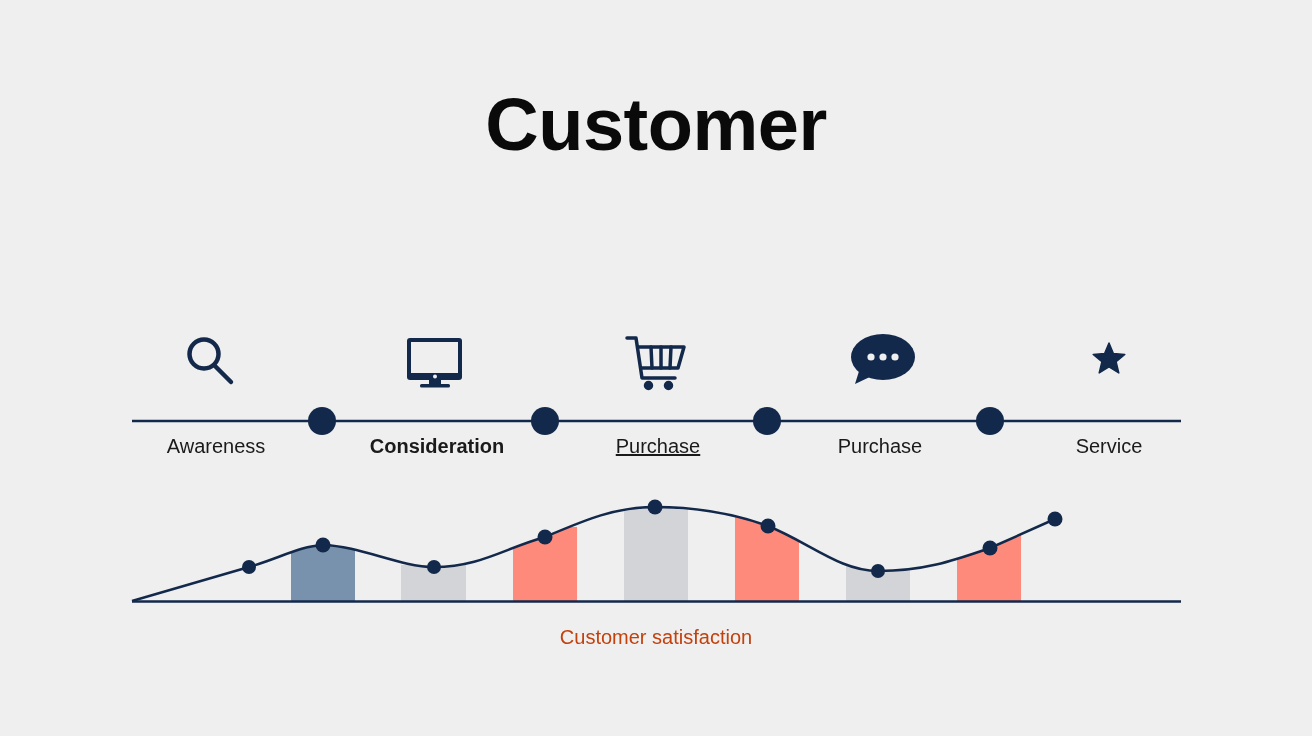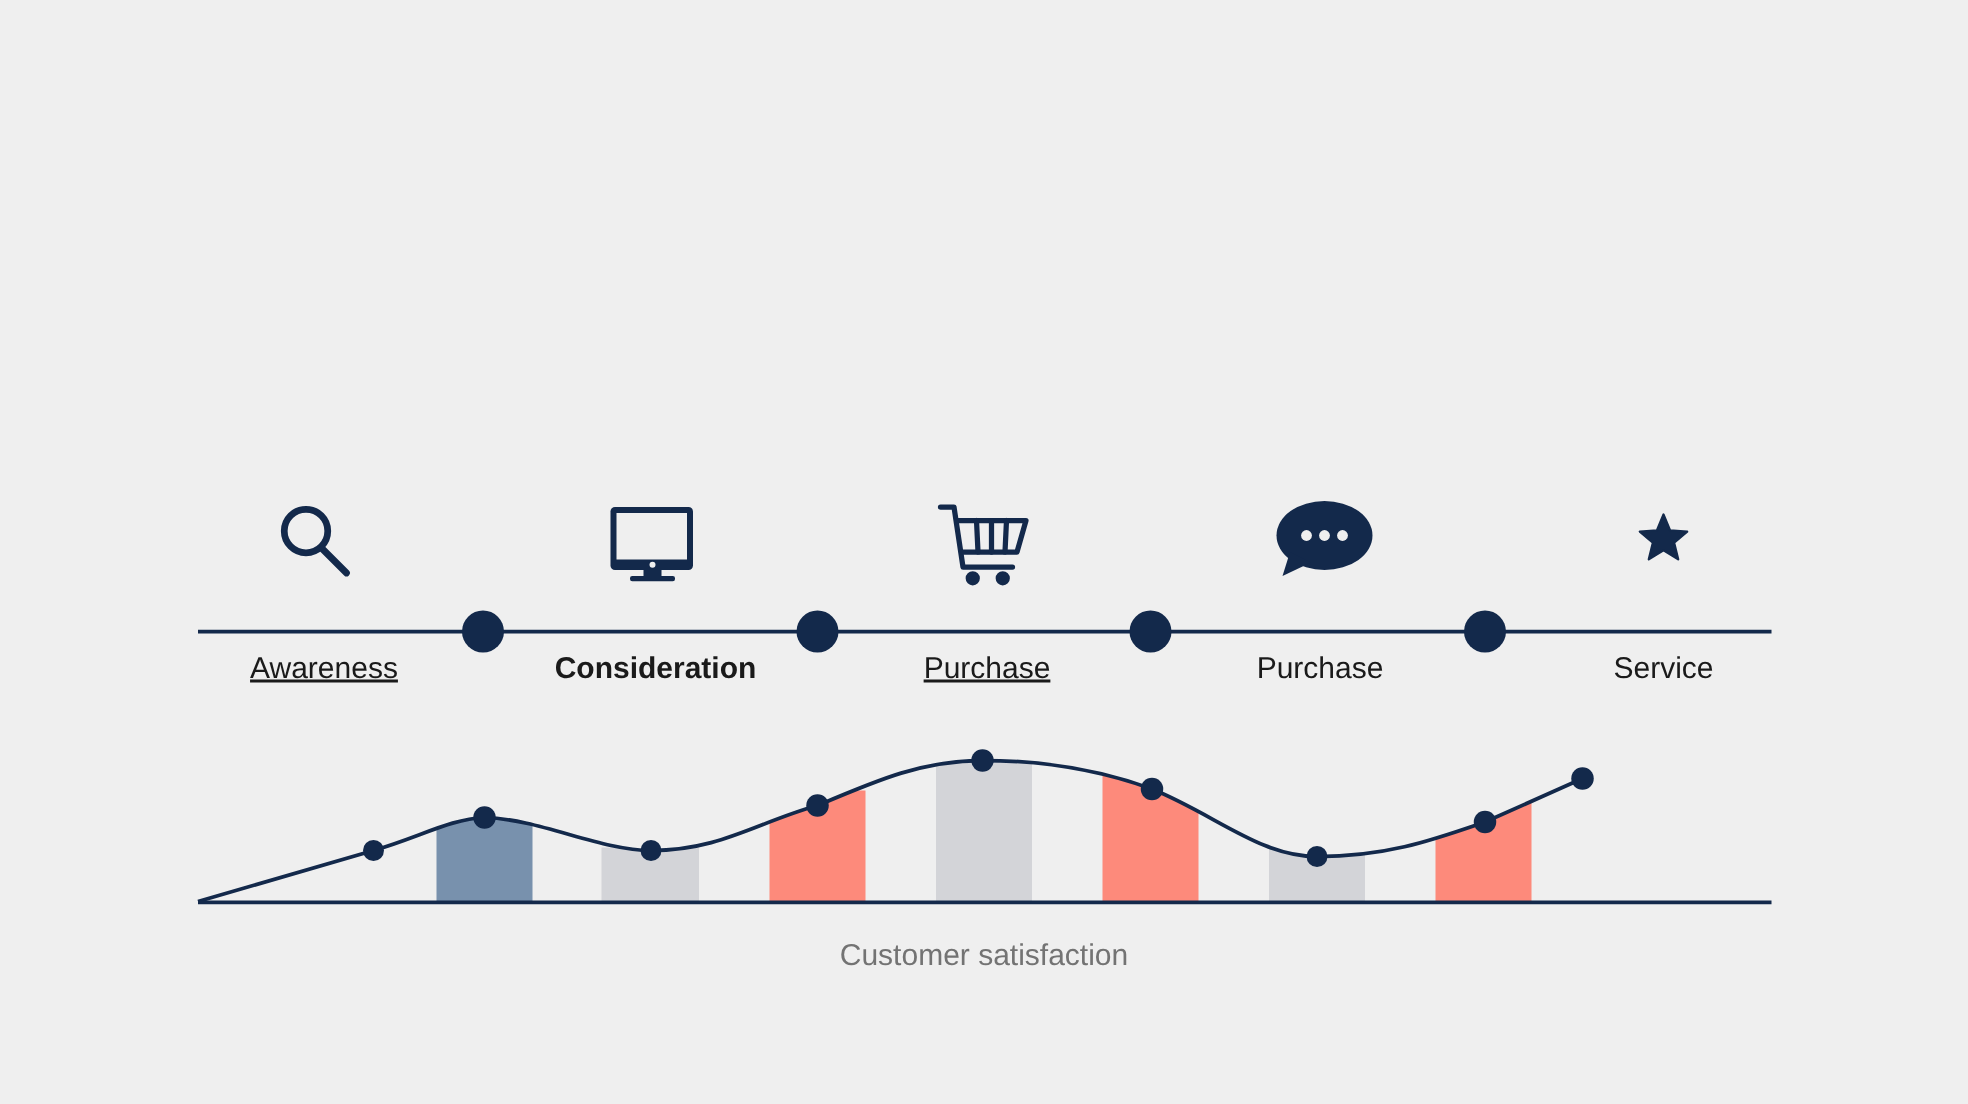--- a/index.html
+++ b/index.html
@@ -44,27 +44,28 @@
       color: #1a1a1a;
     }
     .caption {
       position: absolute;
       left: 0;
       top: 625px;
       width: 1312px;
       text-align: center;
       font-size: 20px;
       line-height: 24px;
-      color: #737373;
+      color: #c2410c;
     }
   </style>
 </head>
 <body>
 
 <div class="title">
+  <span>Customer</span>
 </div>
 
 <svg class="canvas" width="1312" height="736" viewBox="0 0 1312 736" xmlns="http://www.w3.org/2000/svg">
 
   <g fill="none" stroke="#13294b" stroke-width="4.5" stroke-linecap="round">
     <circle cx="204" cy="354" r="14.5"></circle>
     <line x1="215" y1="366" x2="231" y2="382"></line>
   </g>
   <g>
     <rect x="407" y="338" width="55" height="42" rx="3" fill="#13294b"></rect>
@@ -121,19 +122,19 @@
     <circle cx="434" cy="567" r="7"></circle>
     <circle cx="545" cy="537" r="7.5"></circle>
     <circle cx="655" cy="507" r="7.5"></circle>
     <circle cx="768" cy="526" r="7.5"></circle>
     <circle cx="878" cy="571" r="7"></circle>
     <circle cx="990" cy="548" r="7.5"></circle>
     <circle cx="1055" cy="519" r="7.5"></circle>
   </g>
 </svg>
 
-<div class="stage-label" style="left:216px;text-decoration:underline;">Awareness</div>
+<div class="stage-label" style="left:216px;">Awareness</div>
 <div class="stage-label" style="left:437px;font-weight:bold;">Consideration</div>
 <div class="stage-label" style="left:658px;text-decoration:underline;">Purchase</div>
 <div class="stage-label" style="left:880px;">Purchase</div>
 <div class="stage-label" style="left:1109px;">Service</div>
 
 <div class="caption">Customer satisfaction</div>
 
 </body></html>

